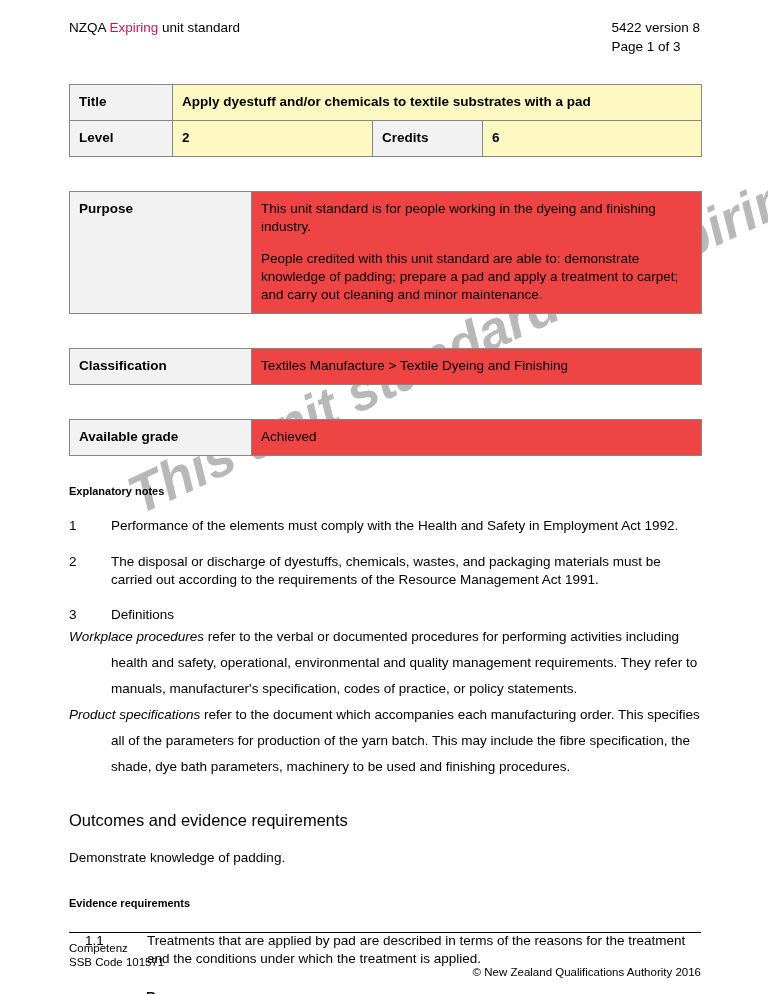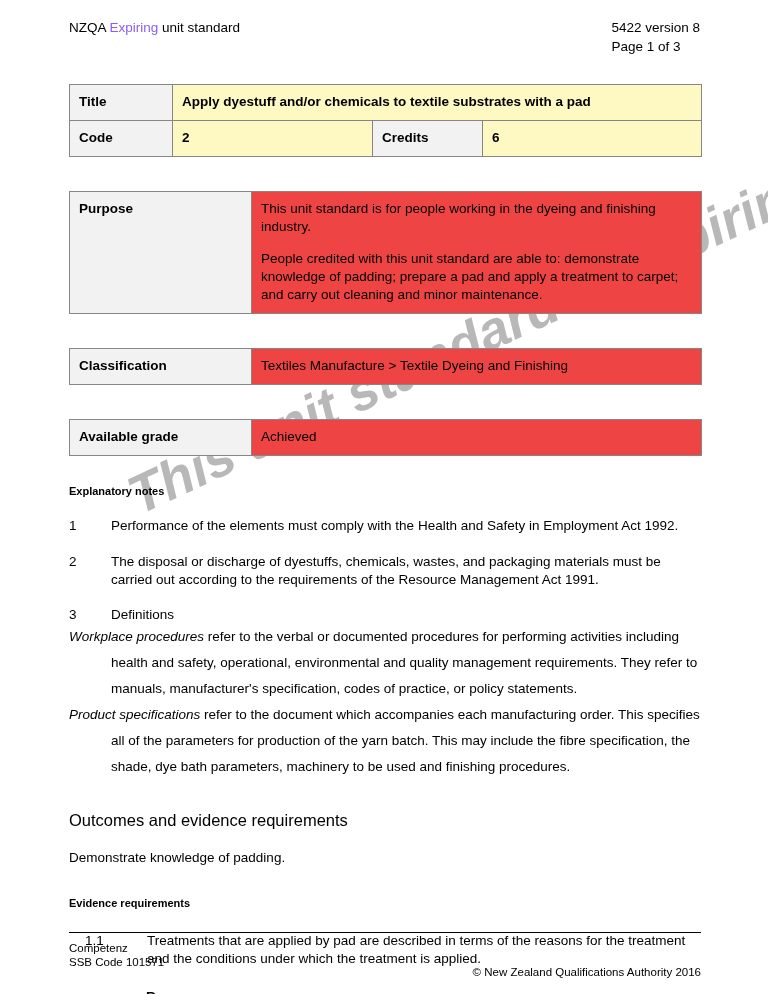--- a/index.html
+++ b/index.html
@@ -43,21 +43,21 @@
   .hdr {
     position: absolute;
     left: 69px; top: 18px;
     width: 631px;
     font-size: 13.5px;
     line-height: 19px;
     z-index: 10;
   }
   .hdr-left { float: left; }
   .hdr-right { float: right; text-align: left; }
-  .expiring { color: #8b5cf6; }
+  .expiring { color: #be185d; }
   .clear { clear: both; }
 
   
   .content {
     position: absolute;
     left: 69px;
     top: 72px;
     width: 632px;
     z-index: 10;
   }
@@ -194,21 +194,21 @@
           <col style="width:200px">
           <col style="width:110px">
           <col style="width:219px">
         </colgroup>
       <tbody>
         <tr>
           <td class="lbl">Title</td>
           <td class="val-bold" colspan="3">Apply dyestuff and/or chemicals to textile substrates with a pad</td>
         </tr>
         <tr>
-          <td class="lbl">Code</td>
+          <td class="lbl">Level</td>
           <td class="val-bold">2</td>
           <td class="lbl">Credits</td>
           <td class="val-bold">6</td>
         </tr>
       </tbody>
     </table>
 
     <div class="tbl-gap"></div>
 
     <table class="std">

